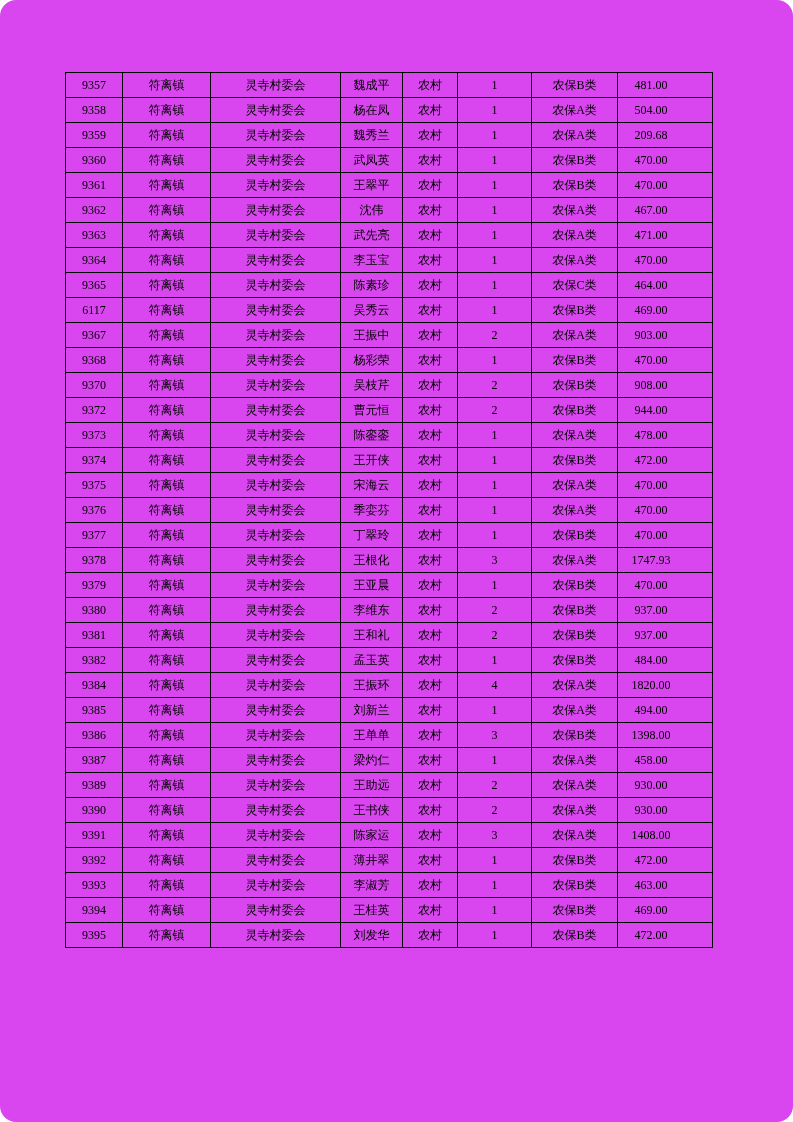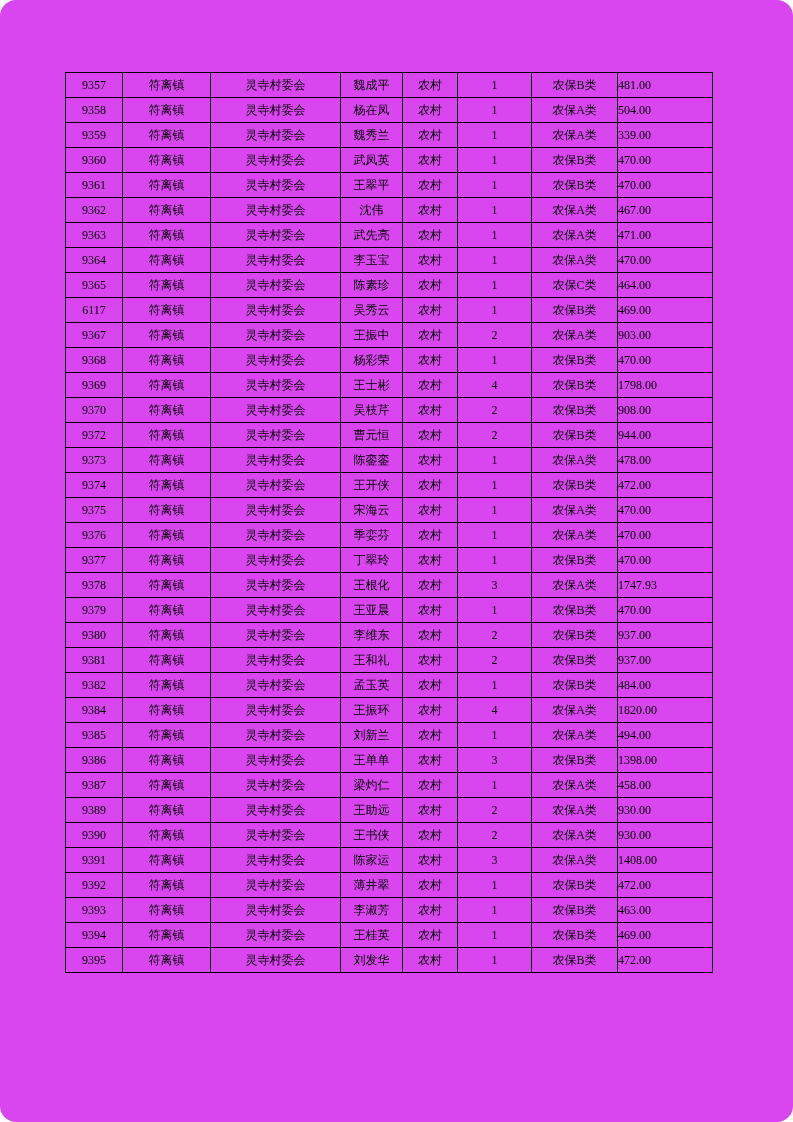--- a/index.html
+++ b/index.html
@@ -30,21 +30,21 @@
     padding: 0;
     font-size: 12px;
     color: #000000;
     text-align: center;
     vertical-align: middle;
     white-space: nowrap;
     overflow: hidden;
     font-family: "Liberation Serif", "DejaVu Serif", serif;
   }
   .data-table td.amount {
-    text-align: left;
+    text-align: center;
     padding-right: 28px;
   }
   col.c-seq      { width: 57px; }
   col.c-town     { width: 88px; }
   col.c-village  { width: 130px; }
   col.c-name     { width: 62px; }
   col.c-type     { width: 55px; }
   col.c-count    { width: 74px; }
   col.c-category { width: 86px; }
   col.c-amount   { width: 95px; }
@@ -88,21 +88,21 @@
   </tr>
 
   <tr>
     <td>9359</td>
     <td>符离镇</td>
     <td>灵寺村委会</td>
     <td>魏秀兰</td>
     <td>农村</td>
     <td>1</td>
     <td>农保A类</td>
-    <td class="amount">339.00</td>
+    <td class="amount">209.68</td>
   </tr>
 
   <tr>
     <td>9360</td>
     <td>符离镇</td>
     <td>灵寺村委会</td>
     <td>武凤英</td>
     <td>农村</td>
     <td>1</td>
     <td>农保B类</td>
@@ -190,30 +190,20 @@
     <td>9368</td>
     <td>符离镇</td>
     <td>灵寺村委会</td>
     <td>杨彩荣</td>
     <td>农村</td>
     <td>1</td>
     <td>农保B类</td>
     <td class="amount">470.00</td>
   </tr>
 
-  <tr>
-    <td>9369</td>
-    <td>符离镇</td>
-    <td>灵寺村委会</td>
-    <td>王士彬</td>
-    <td>农村</td>
-    <td>4</td>
-    <td>农保B类</td>
-    <td class="amount">1798.00</td>
-  </tr>
 
   <tr>
     <td>9370</td>
     <td>符离镇</td>
     <td>灵寺村委会</td>
     <td>吴枝芹</td>
     <td>农村</td>
     <td>2</td>
     <td>农保B类</td>
     <td class="amount">908.00</td>

